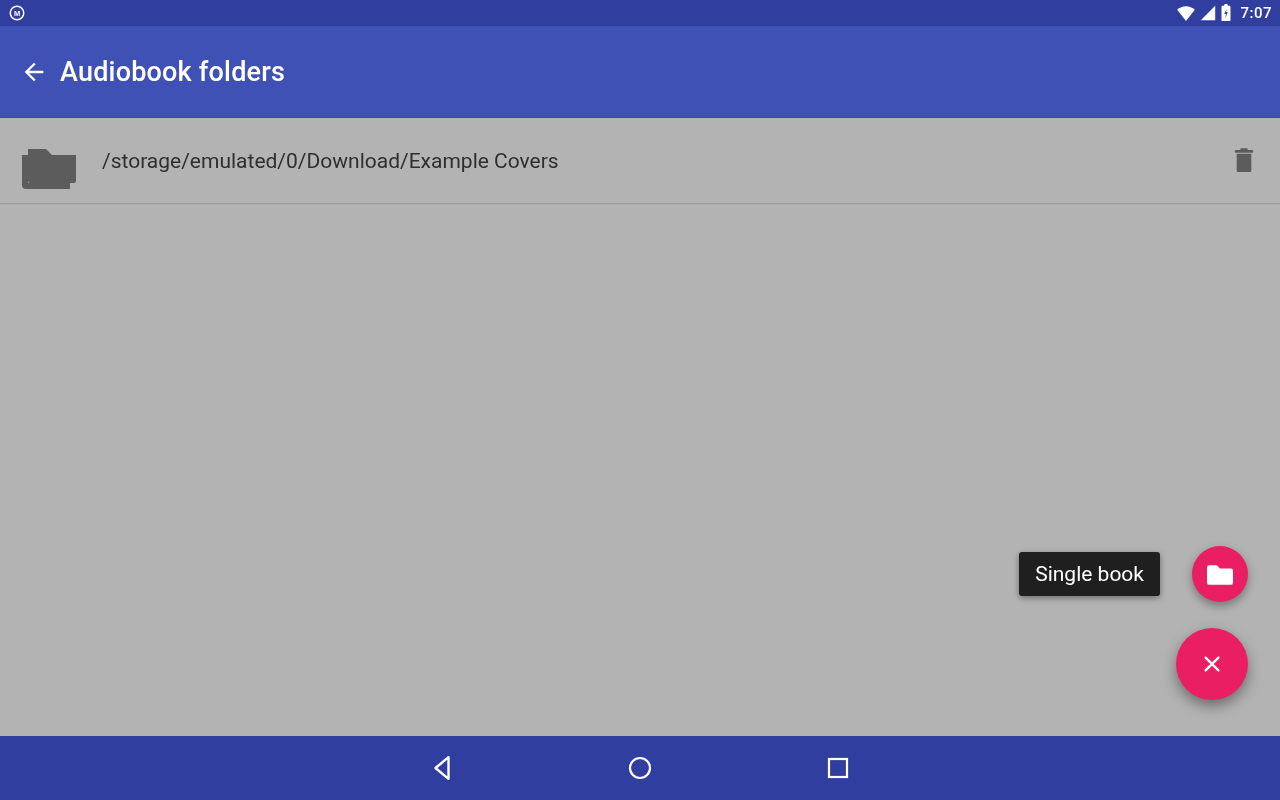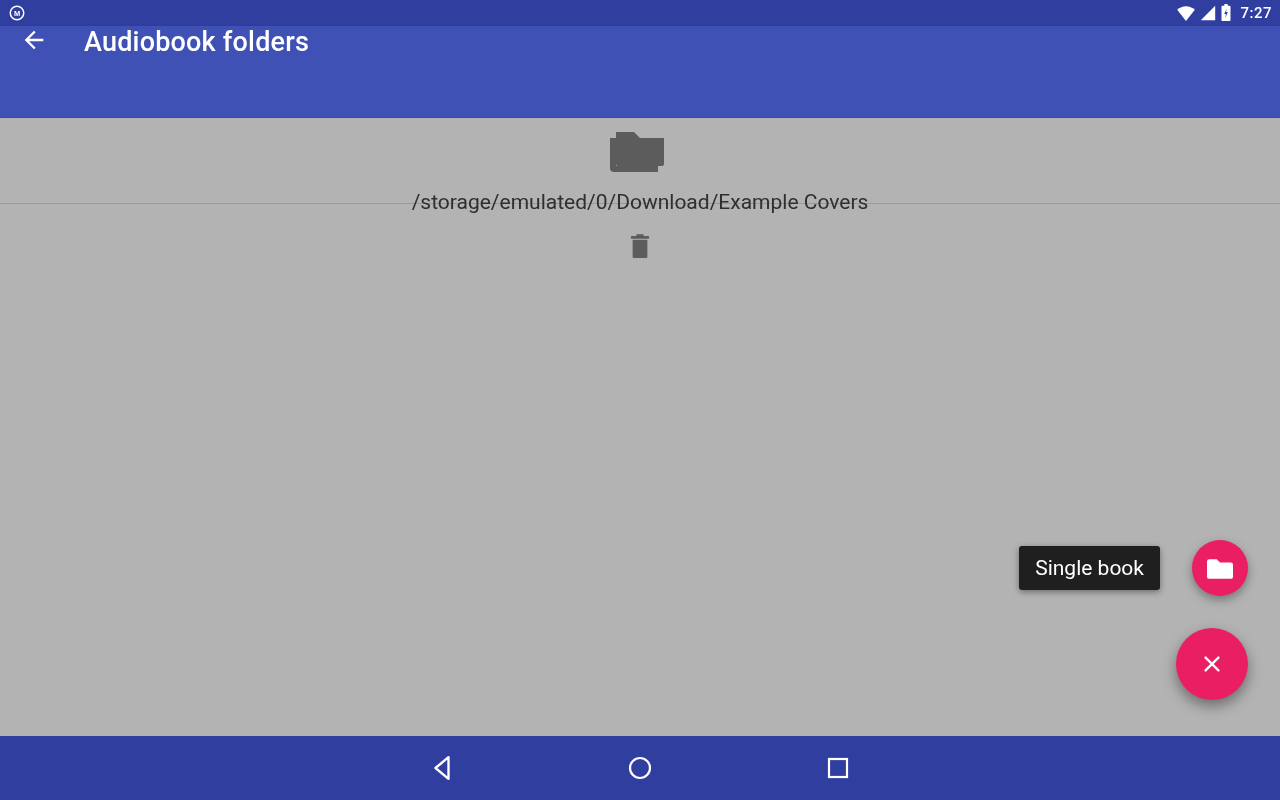--- a/index.html
+++ b/index.html
@@ -20,55 +20,55 @@
   .status-left { display: flex; align-items: center; gap: 6px; }
   .status-right { margin-left: auto; display: flex; align-items: center; gap: 4px; }
   .status-right .clock { margin-left: 4px; letter-spacing: 0.5px; }
 
   
   .app-bar {
     height: 92px;
     background: #3f51b5;
     color: #ffffff;
     display: flex;
+    align-items: center;
     padding: 0 20px;
-    gap: 36px;
+    gap: 12px;
     box-shadow: 0 2px 4px rgba(0,0,0,0.2);
     border-bottom: 1px solid #3849a3;
   }
   .back-btn { width: 28px; height: 28px; display: flex; align-items: center; justify-content: center; cursor: pointer; }
   .app-title { font-size: 27px; font-weight: 500; letter-spacing: 0.2px; }
 
   
   .content { flex: 1; position: relative; background: #b3b3b3; }
 
   .folder-row {
     height: 86px;
     background: #b3b3b3;
     border-bottom: 1px solid #9a9a9a;
     display: flex;
     align-items: center;
     padding: 0 22px;
     gap: 20px;
     color: #3b3b3b;
-    flex-direction: column;
   }
   .folder-icon-stack { width: 60px; height: 52px; position: relative; flex-shrink: 0; }
   .folder-path { font-size: 21px; color: #2f2f2f; flex: 1; }
   .delete-btn { width: 28px; height: 28px; cursor: pointer; display:flex; align-items:center; justify-content:center; }
 
   
   .fab-area {
     position: absolute;
     right: 32px;
     bottom: 36px;
     display: flex;
     flex-direction: column;
     align-items: flex-end;
-    gap: 26px;
+    gap: 20px;
   }
   .fab-row { display: flex; align-items: center; gap: 32px; }
   .fab-label {
     background: #1f1f1f;
     color: #ffffff;
     font-size: 21px;
     padding: 10px 16px;
     border-radius: 3px;
     box-shadow: 0 2px 6px rgba(0,0,0,0.4);
     white-space: nowrap;
@@ -127,21 +127,21 @@
           <path d="M1 19 L19 19 L19 1 Z" fill="#ffffff"></path>
         </svg>
     </span>
     <span>
       <svg width="12" height="18" viewBox="0 0 12 20">
         <rect x="1" y="2" width="10" height="17" rx="1" fill="#ffffff"></rect>
         <rect x="4" y="0" width="4" height="3" rx="1" fill="#ffffff"></rect>
         <path d="M7 5 L4 11 L6 11 L5 16 L8 9 L6 9 Z" fill="#303f9f"></path>
       </svg>
     </span>
-    <span class="clock">7:27</span>
+    <span class="clock">7:07</span>
   </div>
 </div>
 
 <div class="app-bar">
   <div class="back-btn">
     <svg width="28" height="28" viewBox="0 0 24 24" fill="#ffffff">
       <path d="M20 11H7.83l5.59-5.59L12 4l-8 8 8 8 1.41-1.41L7.83 13H20z"></path>
     </svg>
   </div>
   <div class="app-title">Audiobook folders</div>

